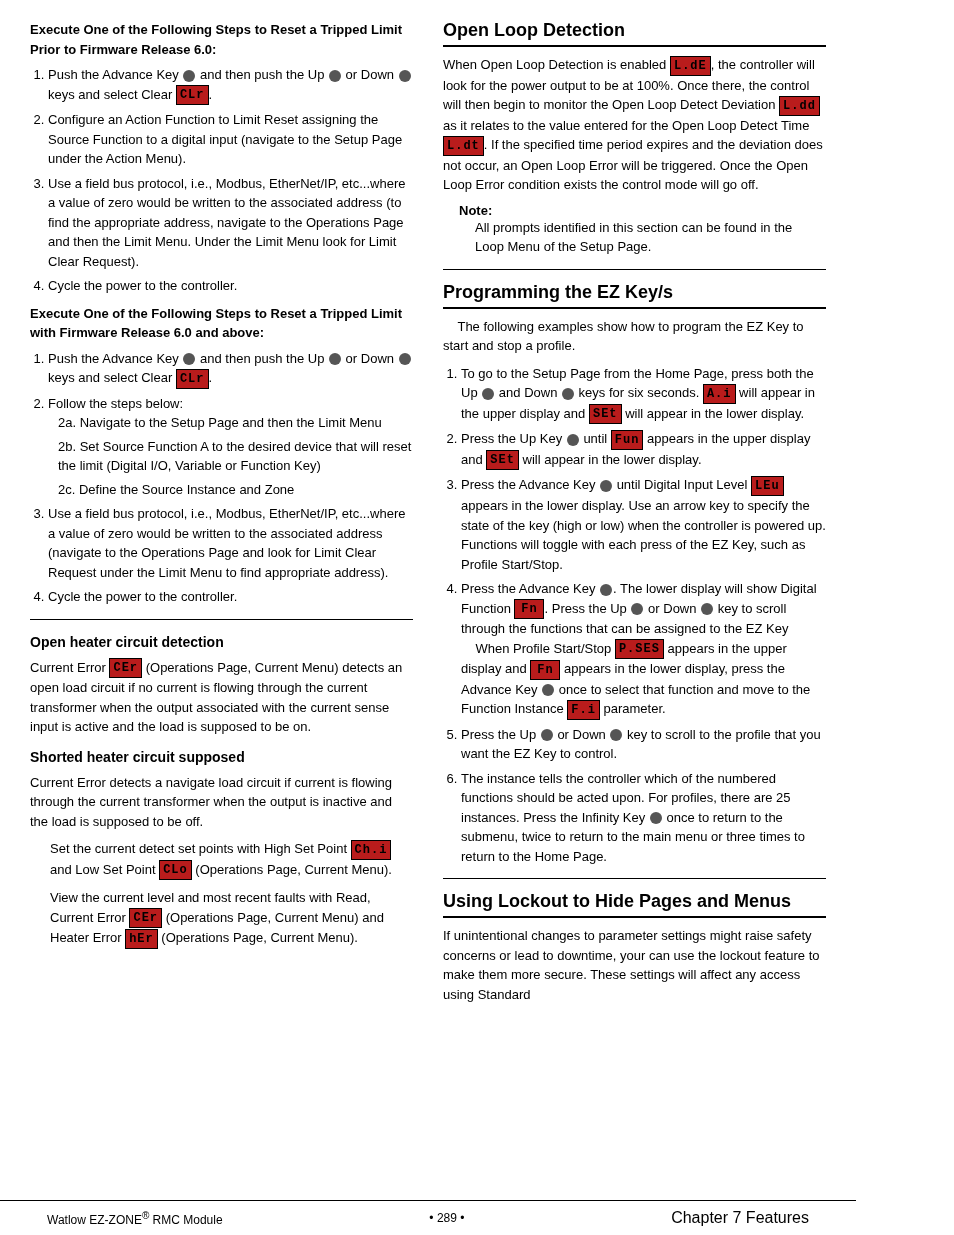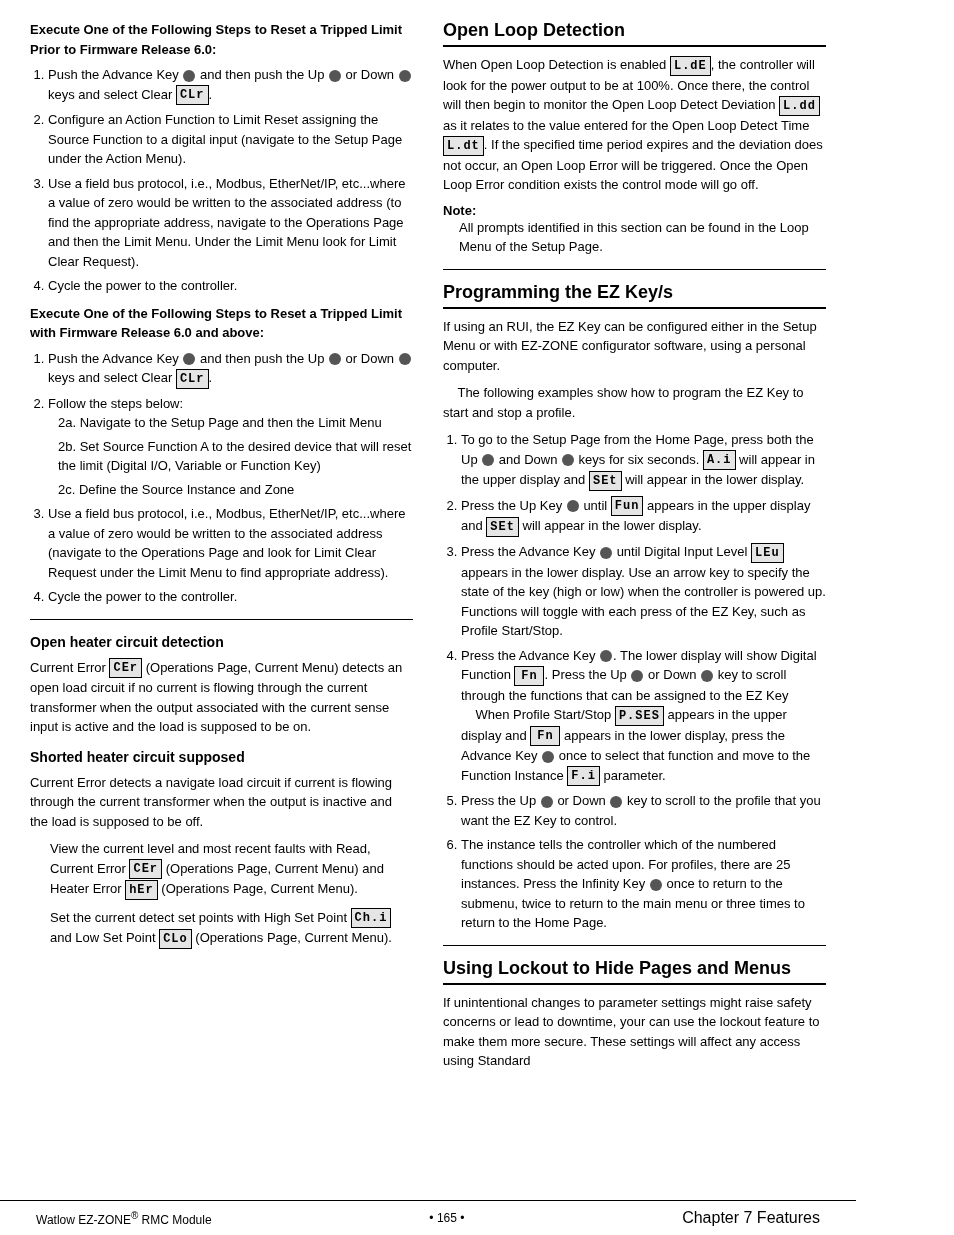--- a/index.html
+++ b/index.html
@@ -64,56 +64,56 @@
     }
     ul {
       margin-left: 18px;
       margin-bottom: 8px;
     }
     ul li {
       margin-bottom: 4px;
       line-height: 1.5;
     }
     .note-block {
-      margin: 8px 0;
+      margin: 8px 16px;
     }
     .note-label {
       font-weight: bold;
       font-size: 13px;
     }
     .note-text {
       margin-left: 16px;
       line-height: 1.5;
     }
     .footer {
       display: flex;
       justify-content: space-between;
       align-items: center;
       border-top: 1px solid #000;
-      padding: 8px 36px;
+      padding: 8px 47px;
       font-size: 12px;
     }
     .footer-brand {
       font-size: 12px;
     }
     .footer-page {
       font-size: 12px;
     }
     .footer-chapter {
       font-size: 16px;
     }
     
     .display-box {
       display: inline-block;
       border: 1.5px solid #000;
       padding: 0px 3px;
       font-family: 'Courier New', monospace;
       font-size: 12px;
       font-weight: bold;
-      background: #e5e5e5;
+      background: #b91c1c;
       vertical-align: middle;
       min-width: 30px;
       text-align: center;
       letter-spacing: 1px;
     }
     .key-symbol {
       display: inline-block;
       background: #555;
       border-radius: 50%;
       width: 12px;
@@ -223,24 +223,24 @@
       <p>
         Current Error <span class="display-box">CEr</span> (Operations Page, Current Menu) detects an open load circuit if no current is flowing through the current transformer when the output associated with the current sense input is active and the load is supposed to be on.
       </p>
 
       <p class="subsection-title">Shorted heater circuit supposed</p>
       <p>
         Current Error detects a navigate load circuit if current is flowing through the current transformer when the output is inactive and the load is supposed to be off.
       </p>
       <div class="indent-block">
         <p>
-          View the current level and most recent faults with Read, Current Error <span class="display-box">CEr</span> (Operations Page, Current Menu) and Heater Error <span class="display-box">hEr</span> (Operations Page, Current Menu).
+          Set the current detect set points with High Set Point <span class="display-box">Ch.i</span> and Low Set Point <span class="display-box">CLo</span> (Operations Page, Current Menu).
         </p>
         <p>
-          Set the current detect set points with High Set Point <span class="display-box">Ch.i</span> and Low Set Point <span class="display-box">CLo</span> (Operations Page, Current Menu).
+          View the current level and most recent faults with Read, Current Error <span class="display-box">CEr</span> (Operations Page, Current Menu) and Heater Error <span class="display-box">hEr</span> (Operations Page, Current Menu).
         </p>
       </div>
 
     </div>
 
     <div class="right-column">
 
       <div class="section-title">Open Loop Detection</div>
       <p>
         When Open Loop Detection is enabled <span class="display-box">L.dE</span>, the controller will look for the power output to be at 100%. Once there, the control will then begin to monitor the Open Loop Detect Deviation <span class="display-box">L.dd</span> as it relates to the value entered for the Open Loop Detect Time <span class="display-box">L.dt</span>. If the specified time period expires and the deviation does not occur, an Open Loop Error will be triggered. Once the Open Loop Error condition exists the control mode will go off.
@@ -249,23 +249,20 @@
         <span class="note-label">Note:</span>
         <p class="note-text">
           All prompts identified in this section can be found in the Loop Menu of the Setup Page.
         </p>
       </div>
 
       <hr class="divider">
 
       <div class="section-title">Programming the EZ Key/s</div>
       <p>
-        If using an RUI, the EZ Key can be configured either in the Setup Menu or with EZ-ZONE configurator software, using a personal computer.
-      </p>
-      <p>
         &nbsp;&nbsp;&nbsp;&nbsp;The following examples show how to program the EZ Key to start and stop a profile.
       </p>
       <ol>
         <li>
           To go to the Setup Page from the Home Page, press both the Up <span class="key-up"></span> and Down <span class="key-down"></span> keys for six seconds. <span class="display-box">A.i</span> will appear in the upper display and <span class="display-box">SEt</span> will appear in the lower display.
         </li>
         <li>
           Press the Up Key <span class="key-up"></span> until <span class="display-box">Fun</span> appears in the upper display and <span class="display-box">SEt</span> will appear in the lower display.
         </li>
         <li>
@@ -290,16 +287,16 @@
         If unintentional changes to parameter settings might raise safety concerns or lead to downtime, your can use the lockout feature to make them more secure. These settings will affect any access using Standard
       </p>
 
     </div>
   </div>
 
   <div class="footer">
     <span class="footer-brand">
       Watlow EZ-ZONE<sup>®</sup> RMC Module
     </span>
-    <span class="footer-page">• 165 •</span>
+    <span class="footer-page">• 289 •</span>
     <span class="footer-chapter">Chapter 7 Features</span>
   </div>
 </div>
 
 </body></html>

